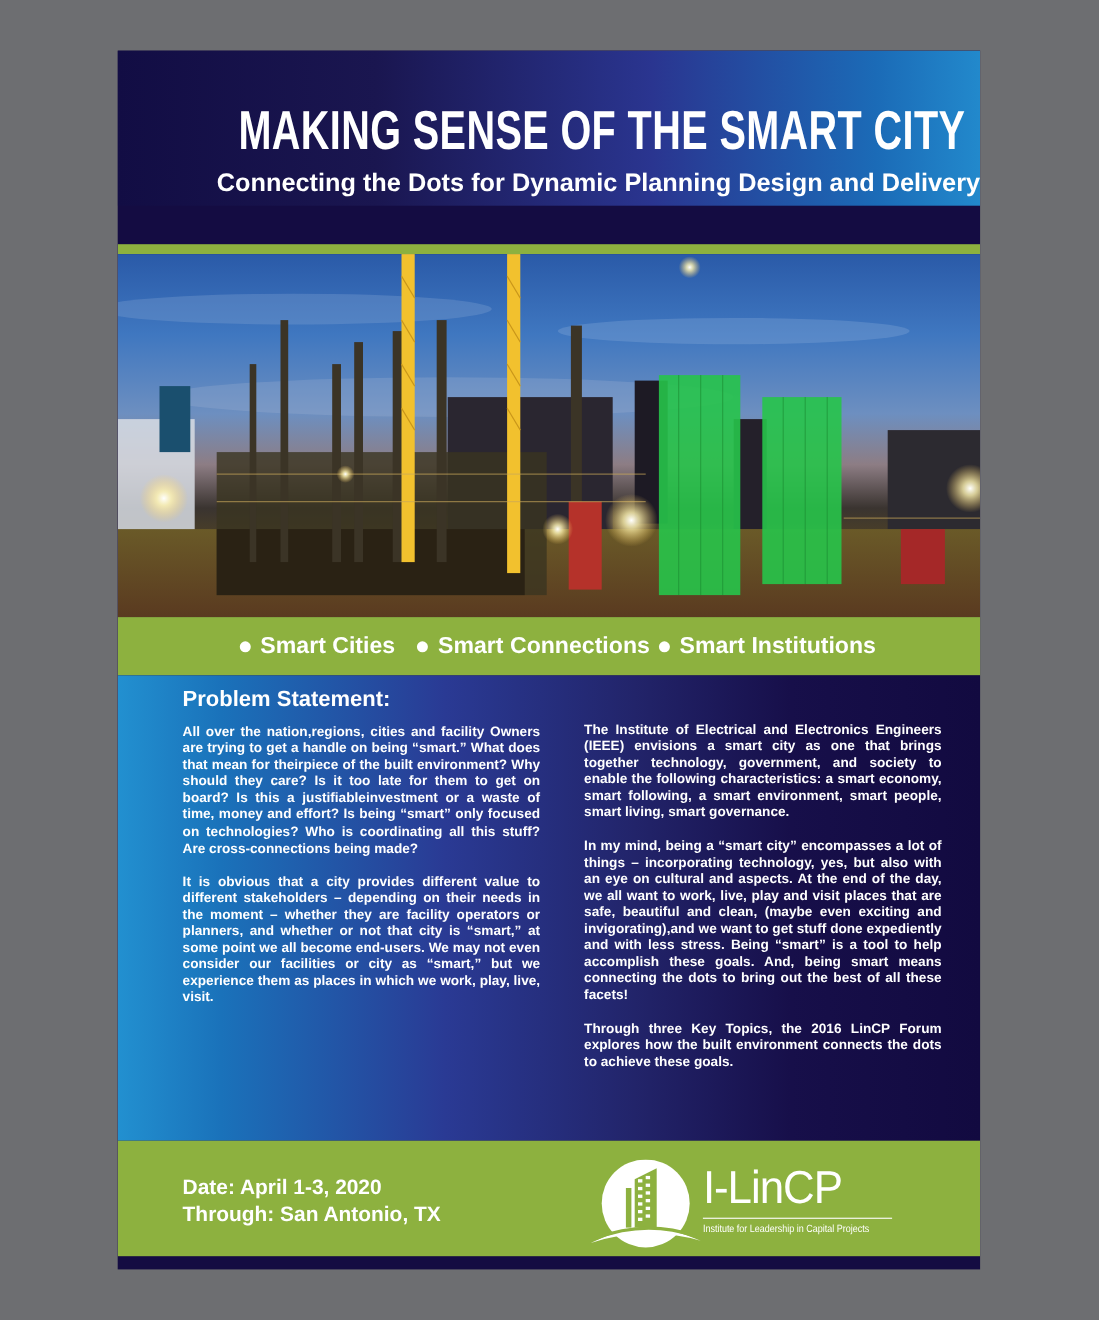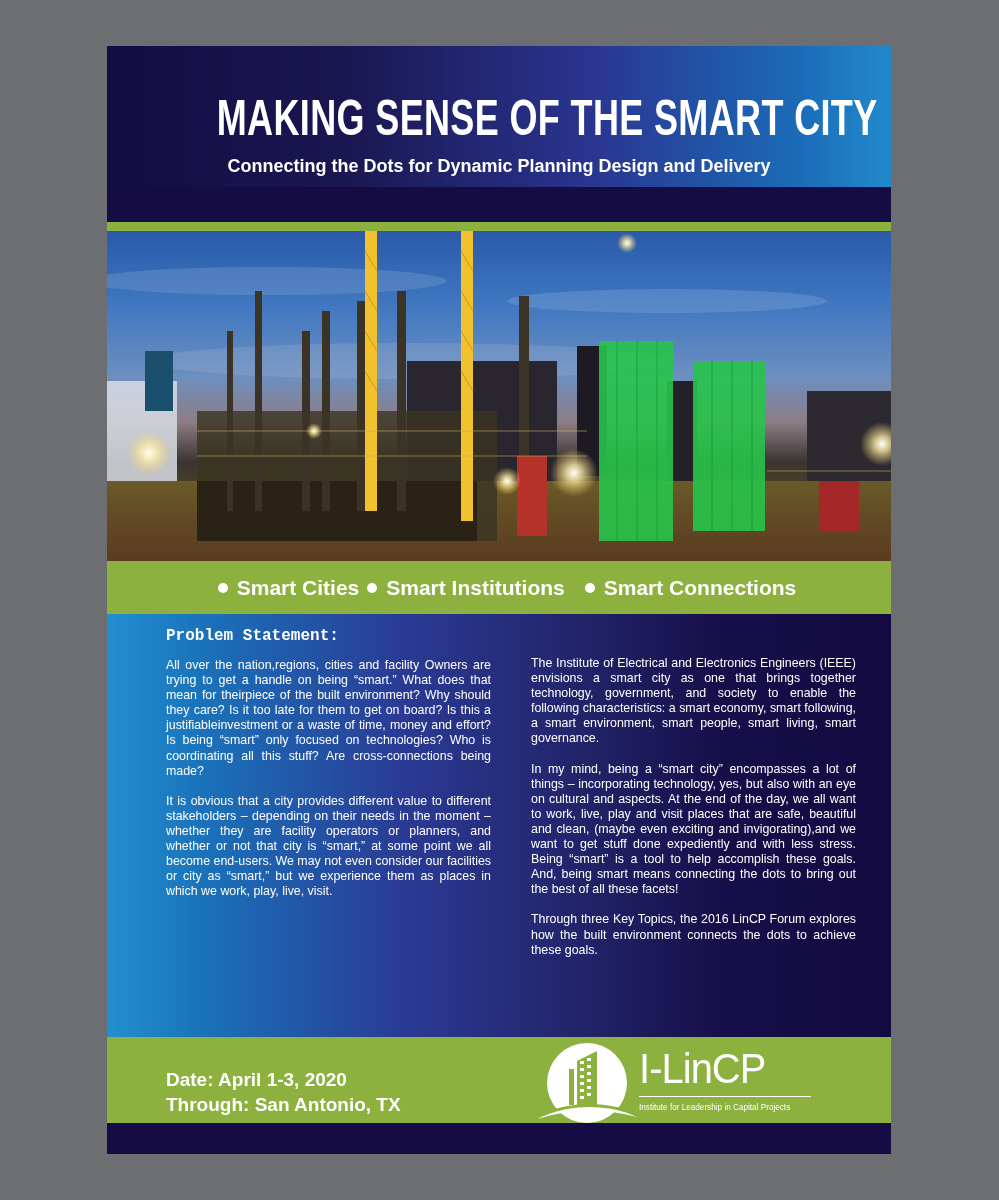--- a/index.html
+++ b/index.html
@@ -5,46 +5,46 @@
   html, body { margin:0; padding:0; }
   body { width:999px; height:1200px; background:#6d6e71; position:relative; overflow:hidden;
          font-family:"Liberation Sans", sans-serif; }
   .poster { position:absolute; left:107px; top:46px; width:784px; height:1108px; background:#140c42; overflow:hidden; }
 
   .header { position:absolute; left:0; top:0; width:784px; height:141px;
             background:linear-gradient(90deg,#120d44 0%,#1a1650 30%,#2a3590 62%,#1b6bb7 88%,#2289cc 100%);text-decoration:underline; }
   .title { position:absolute; left:0; width:784px; top:44px; text-align:center; color:#fff;
            font-family:"Liberation Sans", sans-serif; font-weight:bold; font-size:50px; line-height:56px;
            transform:scaleX(0.72); transform-origin:center; letter-spacing:0.5px; white-space:nowrap; }
-  .subtitle { position:absolute; left:0; width:784px; top:108px; text-align:center; color:#fff;
-              font-weight:bold; font-size:18px; line-height:24px; white-space:nowrap; }
+  .subtitle { position:absolute; left:0; width:784px; top:108px; text-align:right; color:#fff;
+              font-weight:bold; font-size:23px; line-height:24px; white-space:nowrap; }
   .stripe-top { position:absolute; left:0; top:176px; width:784px; height:9px; background:#8db13f; }
 
   .photo { position:absolute; left:0; top:185px; width:784px; height:330px; overflow:hidden;
            background:linear-gradient(180deg,#2a5aa8 0%,#3f77c0 22%,#6d8fc0 44%,#8d7d84 58%,#3a3430 70%,#5a4a20 84%,#7a5a2a 100%); }
   .photo svg { position:absolute; left:0; top:0; }
 
   .green-band { position:absolute; left:0; top:515px; width:800px; height:53px; background:#8db13f; }
   .topics { position:absolute; left:0; right:0; top:14px; display:flex; justify-content:center; gap:8px;
             color:#fff; font-weight:bold; font-size:21px; line-height:26px; white-space:nowrap; }
   .topic { display:flex; align-items:center; }
   .topic .dot { width:10px; height:10px; border-radius:50%; background:#fff; margin-right:9px; display:inline-block; }
   .topic.third { margin-left:12px; }
 
   .body { position:absolute; left:0; top:568px; width:784px; height:423px;
           background:linear-gradient(90deg,#2290d0 0%,#1a72ba 12%,#2a3a94 38%,#22246a 60%,#170f4a 78%,#120a40 100%); }
   .col { position:absolute; color:#fff; font-size:12.4px; line-height:15.1px; text-align:justify; }
   .col-left { left:59px; top:10px; width:325px; }
   .col-right { left:424px; top:42px; width:325px; }
-  .col h2 { margin:0 0 10px 0; font-size:16px; line-height:24px; font-weight:bold; text-align:left;font-family:Liberation Mono, monospace; }
-  .col p { margin:0 0 15px 0; }
-
-  .footer { position:absolute; left:0; top:991px; width:784px; height:86px; background:#8db13f; }
+  .col h2 { margin:0 0 10px 0; font-size:20px; line-height:24px; font-weight:bold; text-align:left; }
+  .col p { margin:0 0 15px 0;font-weight:bold; }
+
+  .footer { position:absolute; left:0; top:991px; width:784px; height:105px; background:#8db13f; }
   .event { position:absolute; left:59px; top:30px; color:#fff; font-weight:bold; font-size:19px; line-height:25px; }
-  .logo { position:absolute; left:430px; top:6px; width:300px; height:80px; }
+  .logo { position:absolute; left:430px; top:17px; width:300px; height:80px; }
   .logo-name { position:absolute; left:102px; top:4px; color:#fff; font-size:42px; line-height:44px; font-weight:normal;
                letter-spacing:-1px; transform:scaleX(0.95); transform-origin:left; }
   .logo-rule { position:absolute; left:102px; top:53px; width:172px; height:1px; background:#fff; }
   .logo-tag { position:absolute; left:102px; top:58px; color:#fff; font-size:9.5px; line-height:12px; white-space:nowrap;
               transform:scaleX(0.86); transform-origin:left; }
 </style>
 </head>
 <body>
 
 <div class="poster">
@@ -137,27 +137,27 @@
       <circle cx="207" cy="200" r="8" fill="url(#glow)"></circle>
     </svg>
   </div>
 
   <div class="green-band">
     <div class="topics">
       <span class="topic">
         <span class="dot"></span>
         <span>Smart Cities</span>
       </span>
+      <span class="topic third">
+        <span class="dot"></span>
+        <span>Smart Connections</span>
+      </span>
       <span class="topic">
         <span class="dot"></span>
         <span>Smart Institutions</span>
-      </span>
-      <span class="topic third">
-        <span class="dot"></span>
-        <span>Smart Connections</span>
       </span>
     </div>
   </div>
 
   <div class="body">
     <div class="col col-left">
       <h2>Problem Statement:</h2>
       <p>All over the nation,regions, cities and facility Owners are trying to get a handle on being “smart.”  What does that mean for theirpiece of the built environment?  Why should they care?  Is it too late for them to get on board?    Is this a justifiableinvestment or a waste of time, money and effort?    Is being “smart” only focused on technologies? Who is coordinating all this stuff?  Are cross-connections being made?</p>
       <p>It is obvious that a city provides different value to different stakeholders – depending on their needs in the moment – whether they are facility operators or planners, and whether or not that city is “smart,” at some point we all become end-users.  We may not even consider our facilities or city as “smart,” but we experience them as places in which we work, play, live, visit.</p>
     </div>

